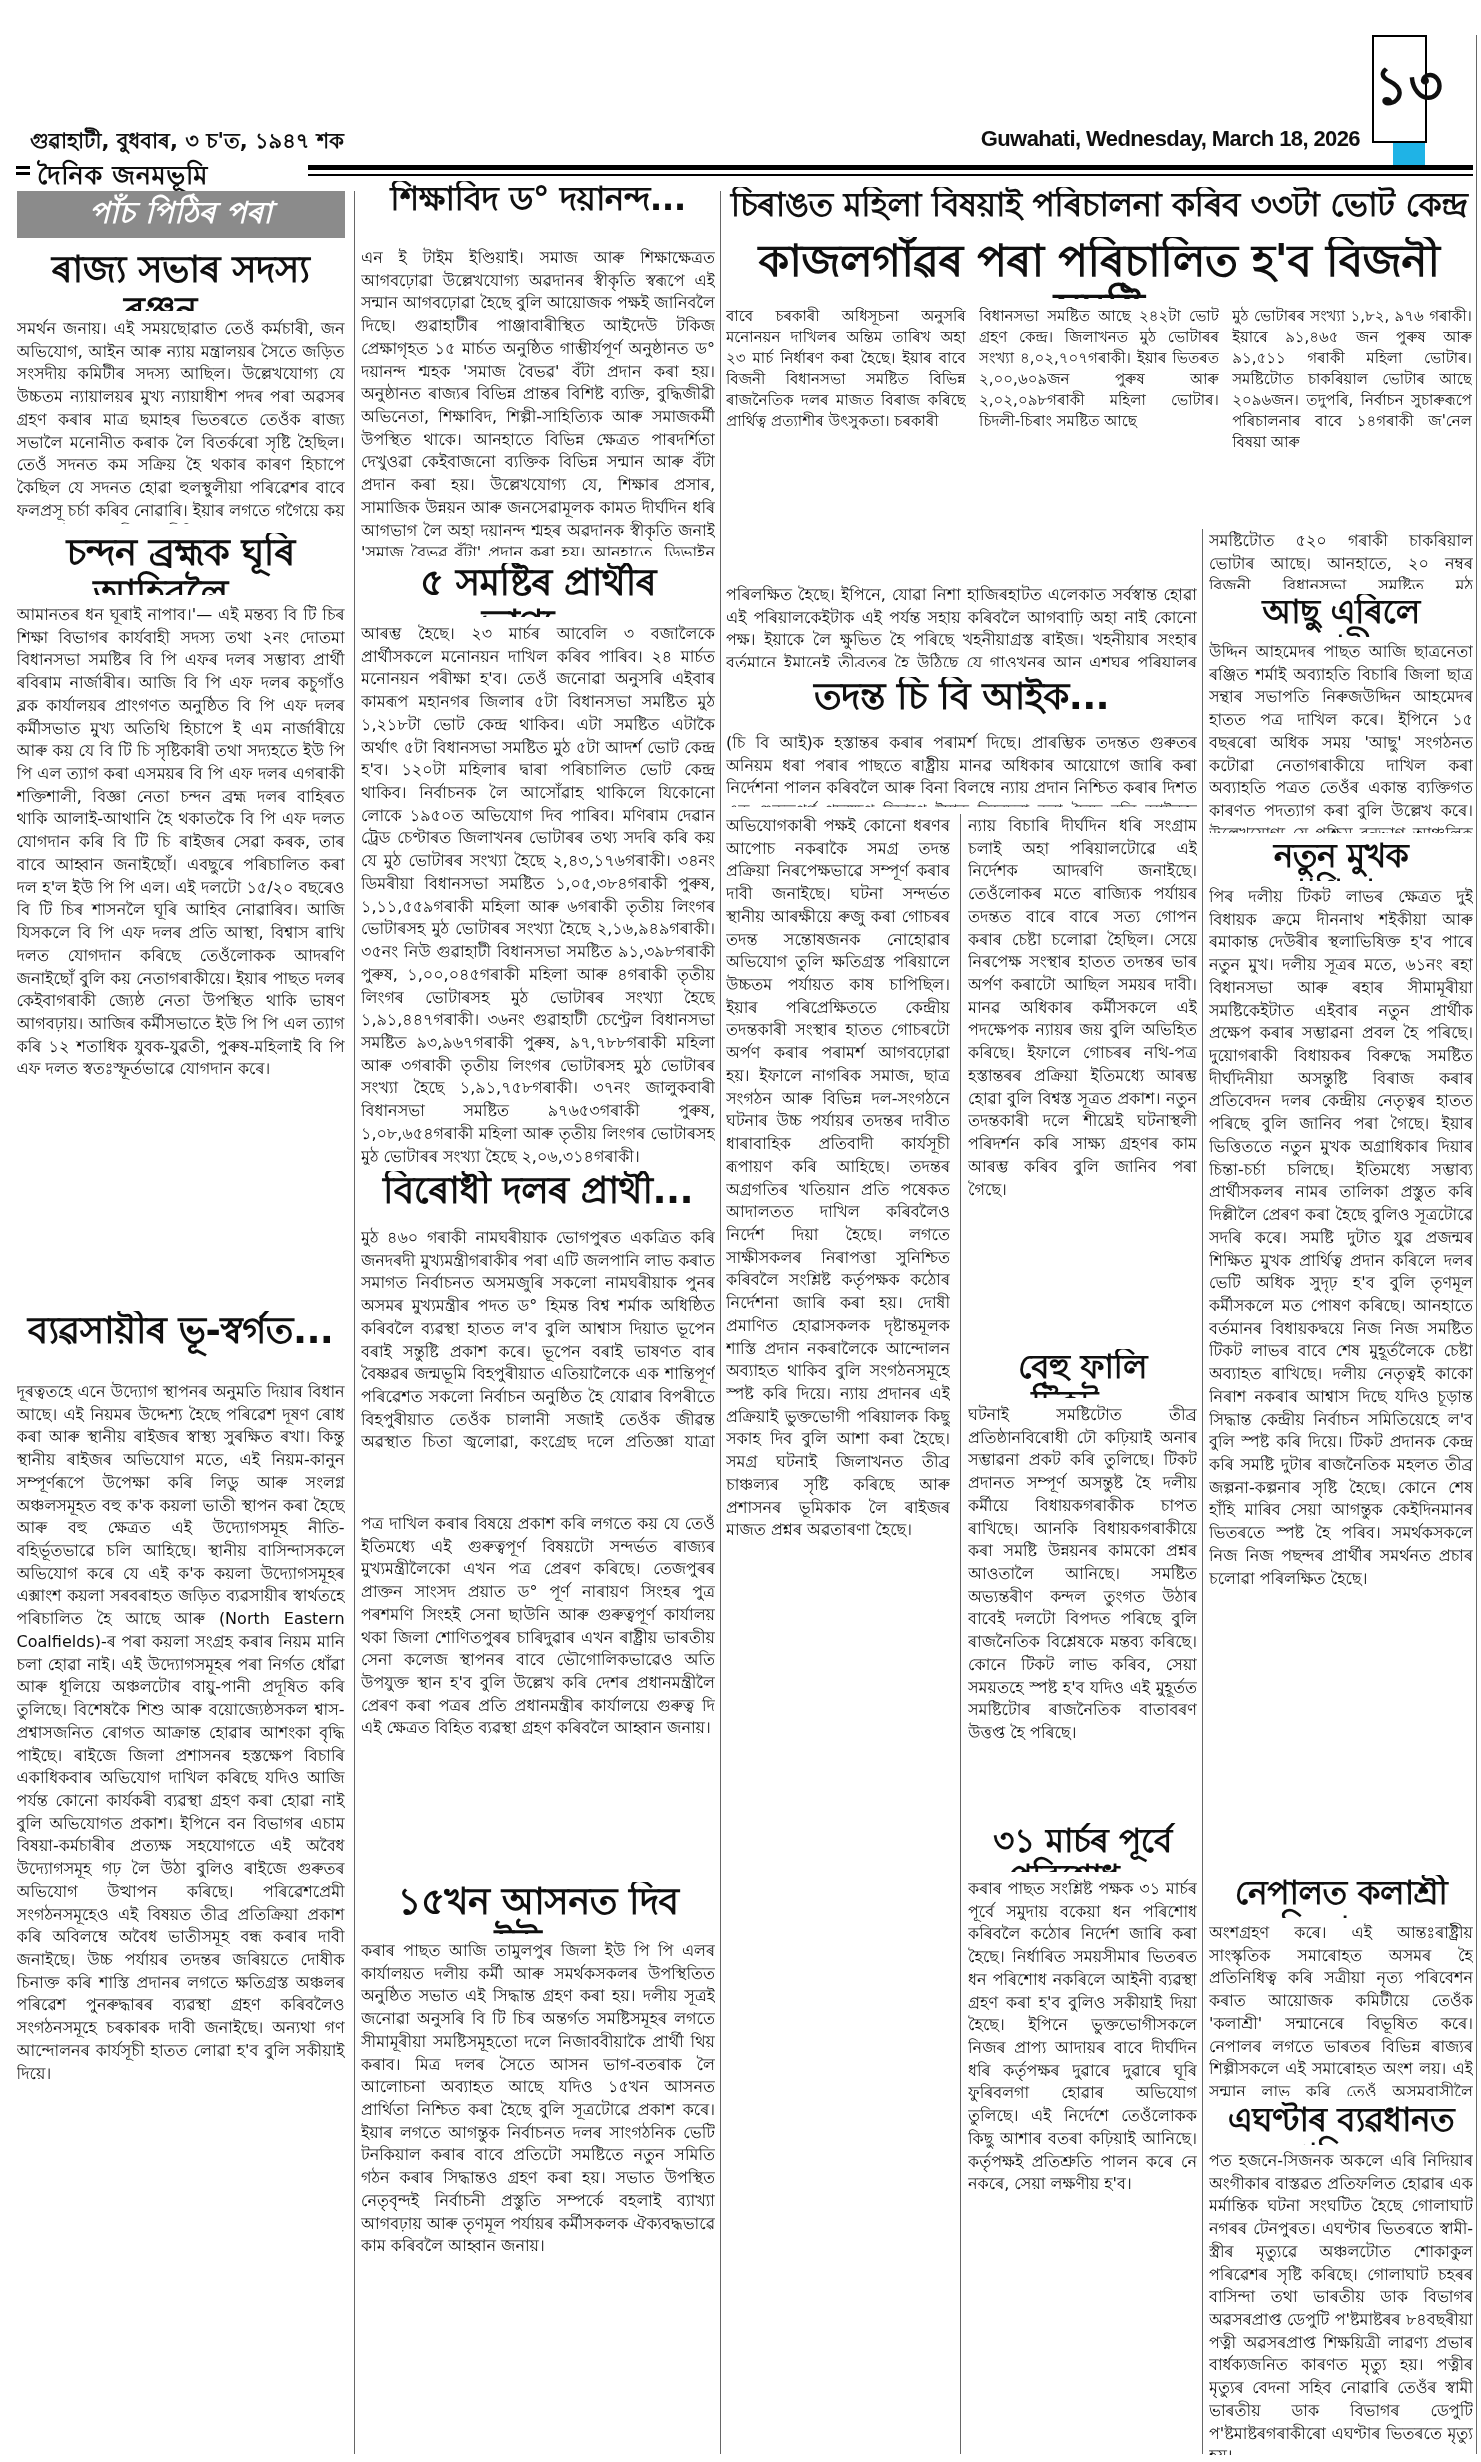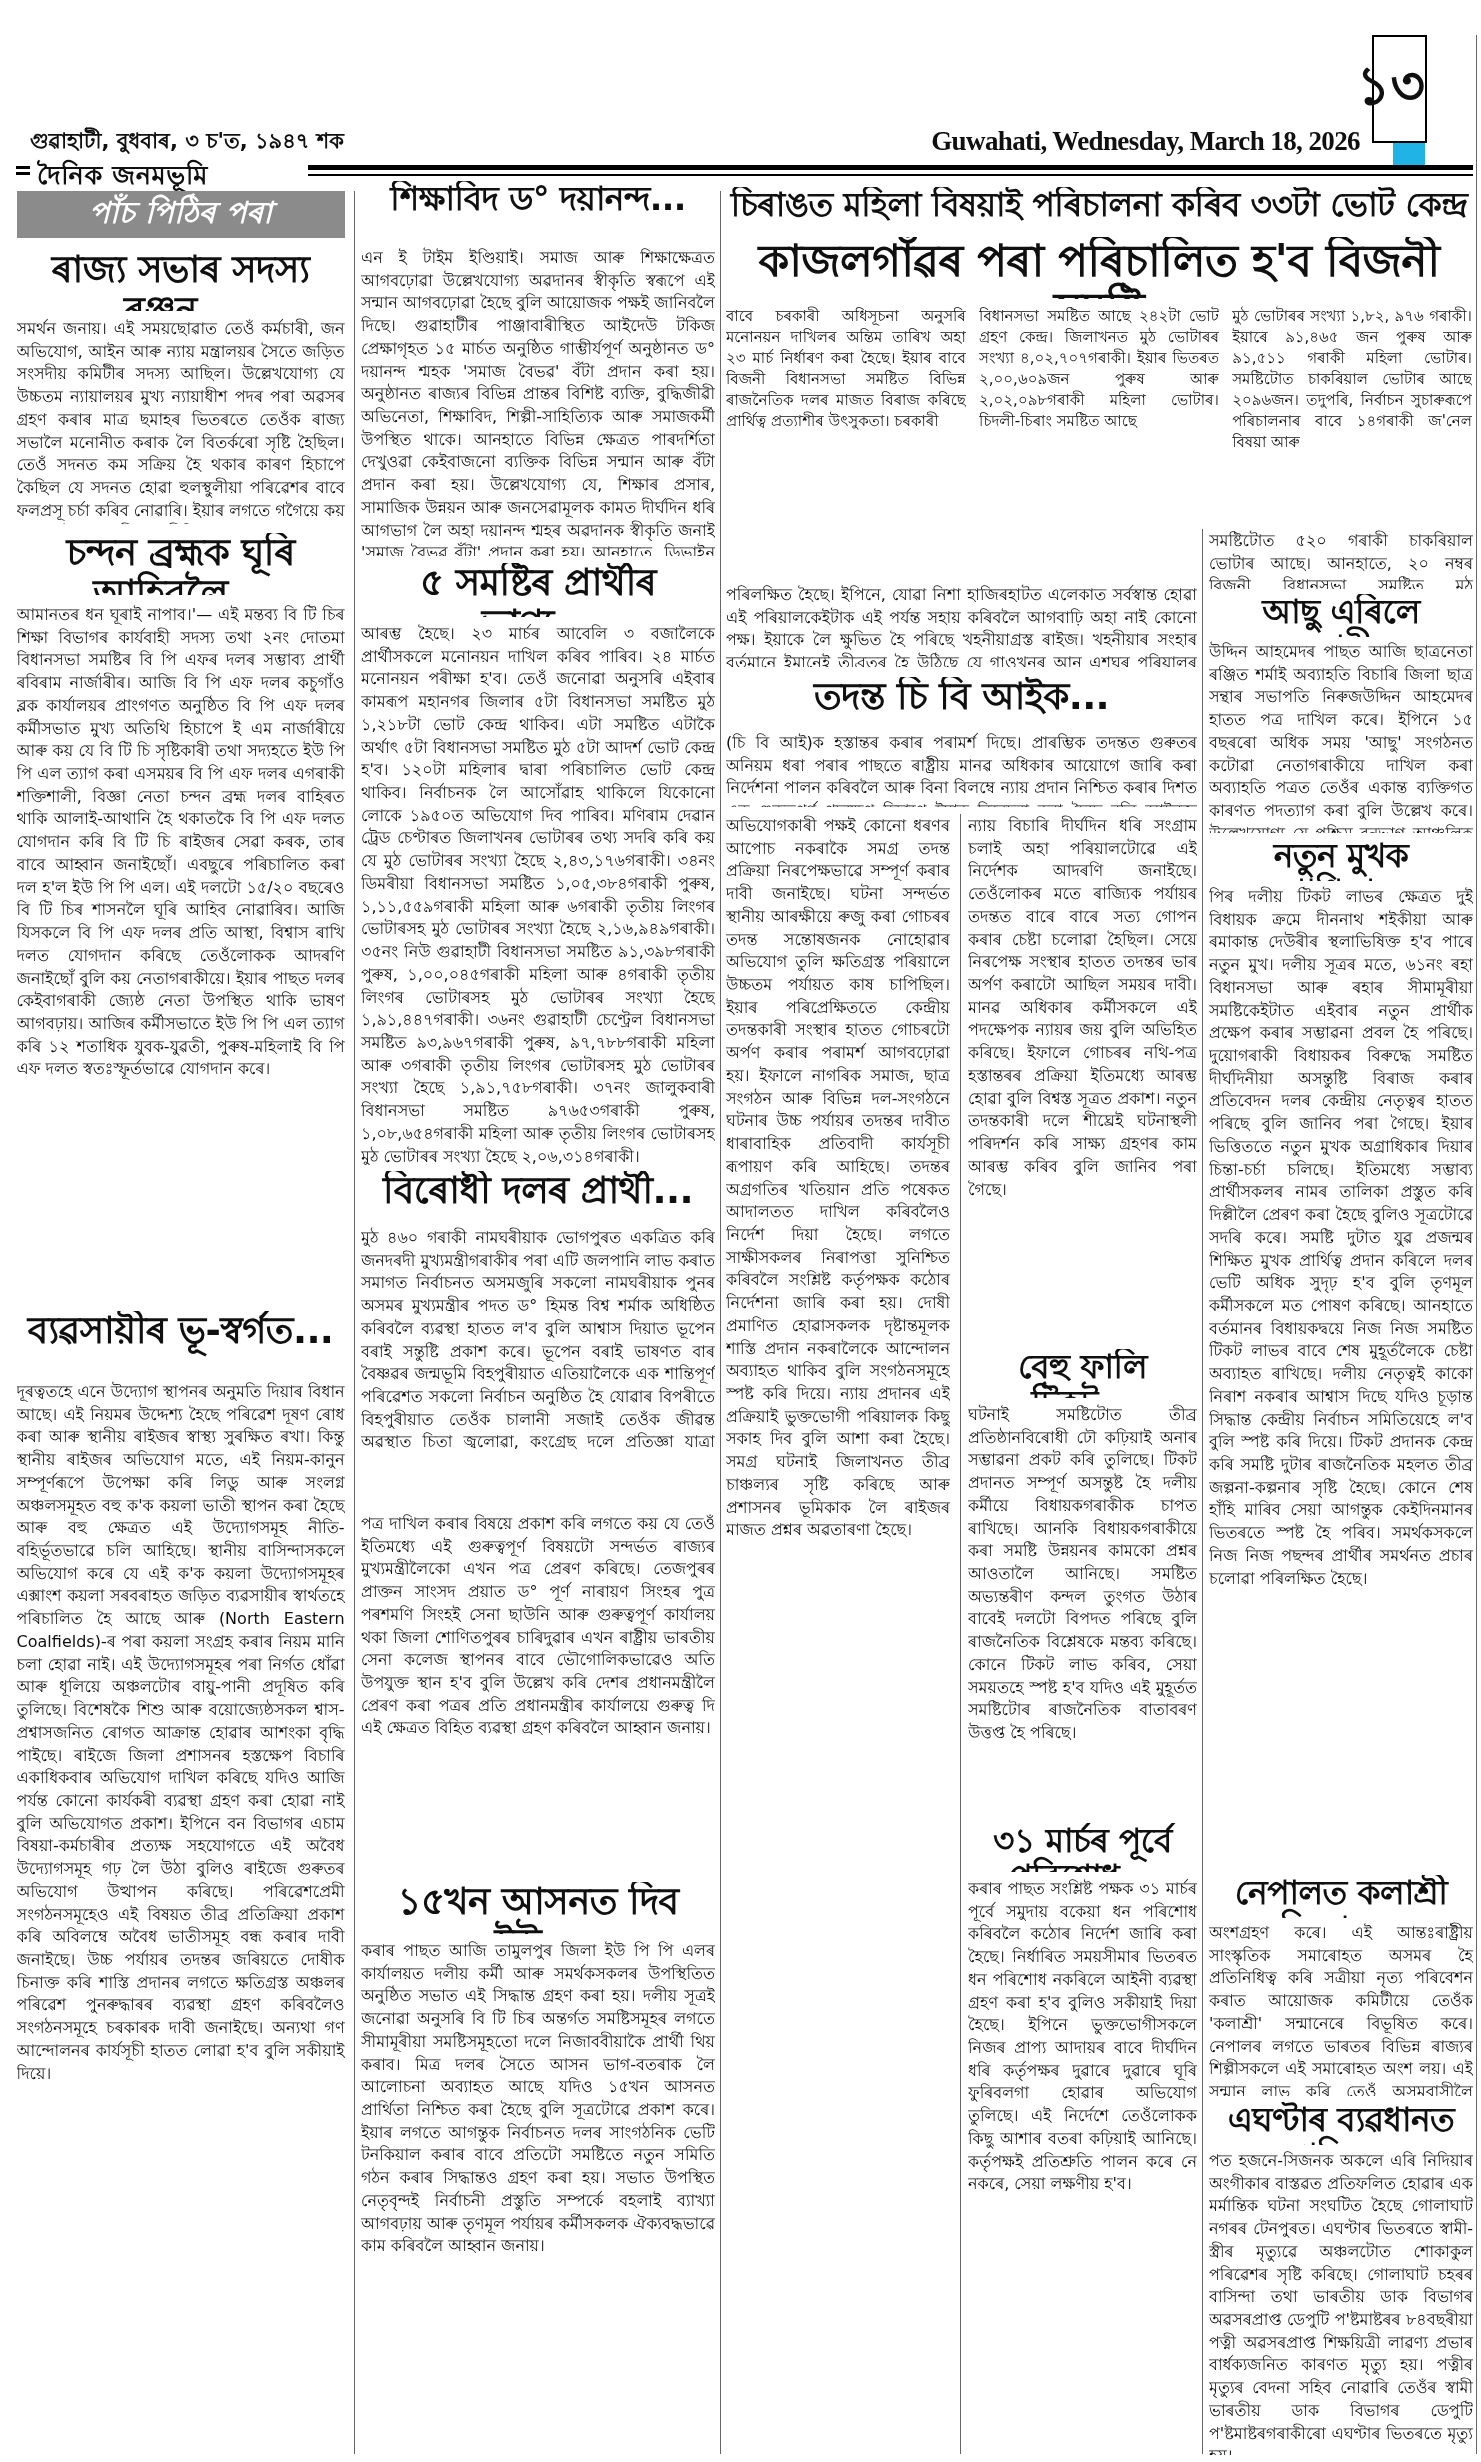--- a/index.html
+++ b/index.html
@@ -2,35 +2,35 @@
 <html style="font-size:8.9px"><head>
 <meta charset="utf-8">
 <style>
   html,body{margin:0;padding:0;background:#e8e8e8;}
   #page{
     position:relative;width:1481px;height:2462px;background:#ffffff;
     font-family:"DejaVu Sans",sans-serif;color:#101010;overflow:hidden;
   }
   .abs{position:absolute;}
   .dateline{font-weight:bold;font-size:21px;letter-spacing:0px;}
-  .dateline-en{font-weight:bold;font-size:27px;letter-spacing:-0.6px;font-family:Liberation Serif, serif;}
+  .dateline-en{font-weight:bold;font-size:22px;letter-spacing:-0.6px;font-family:Liberation Sans, sans-serif;}
   .masthead{font-weight:bold;font-size:25.5px;letter-spacing:0.6px;}
   .double-rule{border-top:5px solid #000;border-bottom:2.2px solid #000;height:3.9px;}
   .mini-rule{border-top:3.3px solid #000;border-bottom:3.3px solid #000;height:2.8px;width:14.4px;}
   .graybox{background:#8b8b8b;color:#ffffff;display:flex;align-items:center;justify-content:center;
     font-size:30px;font-weight:bold;font-style:italic;}
   .head{font-weight:bold;text-align:center;line-height:1.1;letter-spacing:-0.6px;overflow:hidden;}
   .h-xl{font-size:44px;}
   .h-lg{font-size:37px;}
   .h-md{font-size:33px;}
   .h-sm{font-size:33px;}
   .body-txt{font-size:16px;line-height:1.42;text-align:justify;overflow:hidden;}
   .body-sm{font-size:15px;line-height:1.40;}
   .vrule{width:0px;border-left:1.1px solid #666;}
-  .pagebox{background:#fff;border:2.2px solid #000;display:flex;align-items:center;justify-content:flex-end;
+  .pagebox{background:#fff;border:2.2px solid #000;display:flex;align-items:center;justify-content:flex-start;
     font-size:53px;font-weight:bold;z-index:3;}
   .cyan{z-index:1;}
   .subcols{display:flex;gap:13.3px;}
   .subcols > div{flex:1 1 0;}
 </style>
 </head>
 <body>
 
 <div id="page">
 

